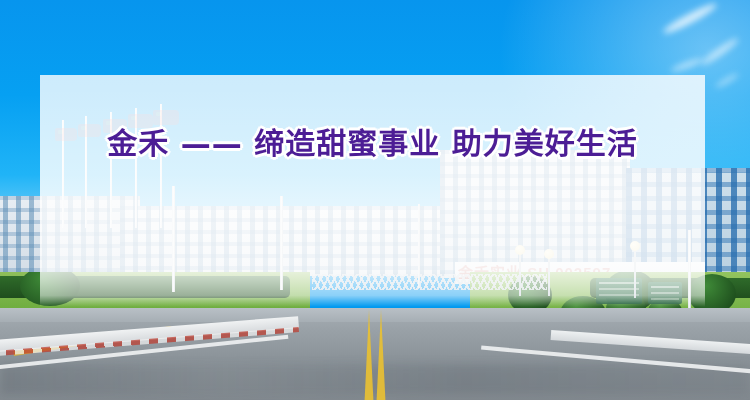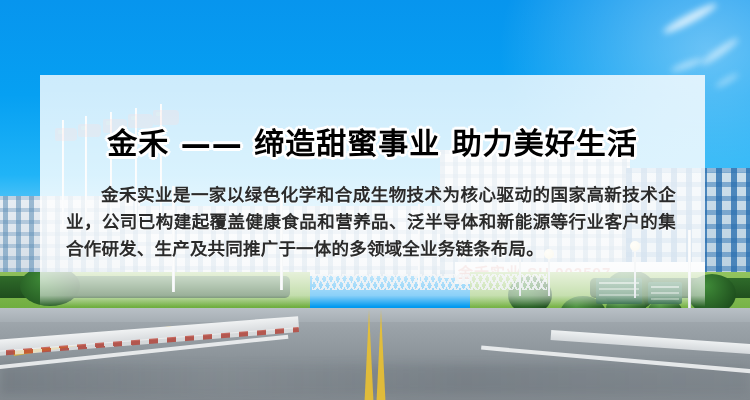--- a/index.html
+++ b/index.html
@@ -198,21 +198,21 @@
       rgba(255,255,255,.55) 95%,
       rgba(255,255,255,0) 100%);
   }
 
   
   .headline{
     position:absolute;left:40px;top:124px;width:665px;
     text-align:center;
     font-family:"DejaVu Sans","Liberation Sans",sans-serif;
     font-size:30px;font-weight:bold;
-    color:#000000;
+    color:#4c1d95;
     letter-spacing:1px;
     white-space:nowrap;
     line-height:40px;
     text-shadow:
       -2px -2px 0 #fff, 2px -2px 0 #fff, -2px 2px 0 #fff, 2px 2px 0 #fff,
       -2px 0 0 #fff, 2px 0 0 #fff, 0 -2px 0 #fff, 0 2px 0 #fff,
       -3px 0 0 #fff, 3px 0 0 #fff, 0 -3px 0 #fff, 0 3px 0 #fff;
   }
 
   
@@ -307,15 +307,14 @@
     <div class="lamp" style="left:519px;top:252px;height:44px;"></div>
     <div class="lamp" style="left:548px;top:256px;height:40px;"></div>
     <div class="lamp" style="left:634px;top:248px;height:50px;"></div>
     <div class="pole" style="left:688px;top:230px;width:3px;height:78px;"></div>
   </div>
 
   <div class="panel"></div>
 
   <div class="headline">金禾 —— 缔造甜蜜事业 助力美好生活</div>
 
-  <div class="body-copy">金禾实业是一家以绿色化学和合成生物技术为核心驱动的国家高新技术企业，公司已构建起覆盖健康食品和营养品、泛半导体和新能源等行业客户的集合作研发、生产及共同推广于一体的多领域全业务链条布局。</div>
 
 </div>
 
 </body></html>

